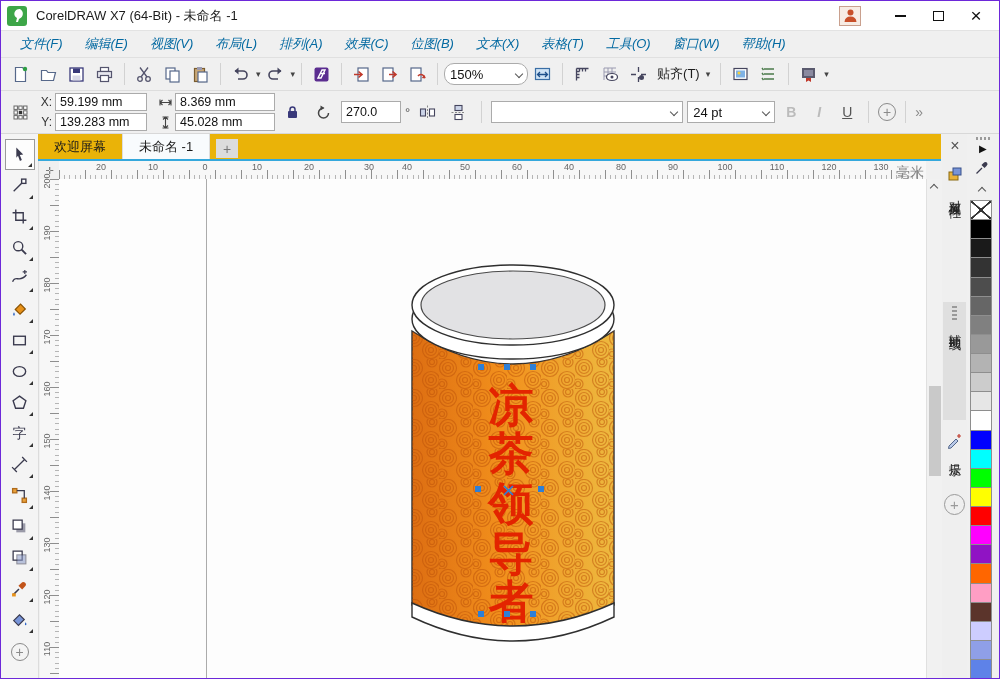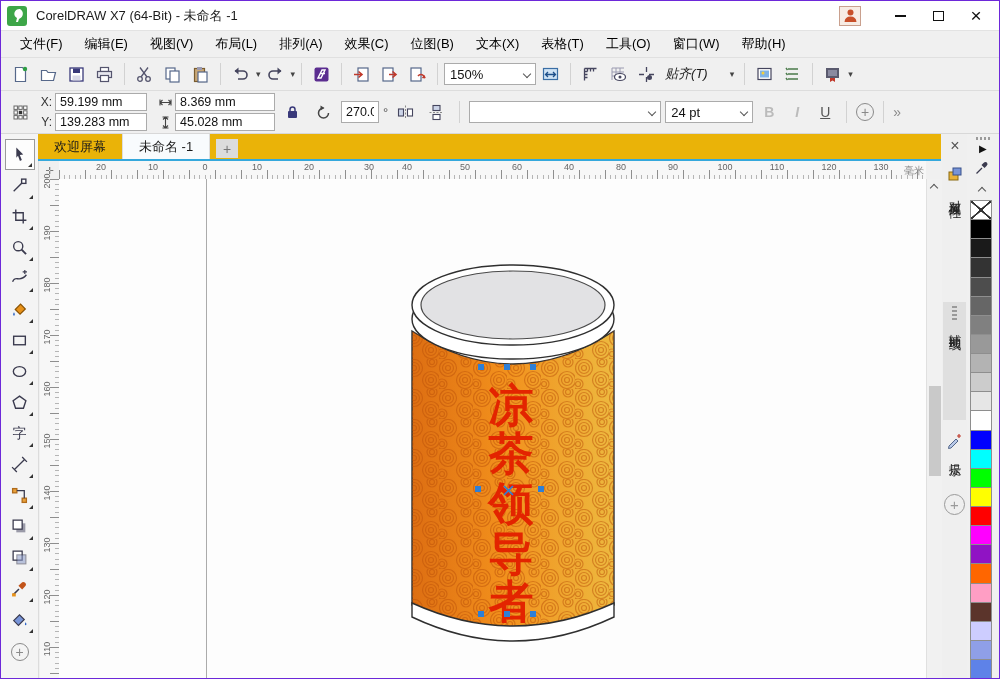--- a/index.html
+++ b/index.html
@@ -14,41 +14,41 @@
   .title-text { font-size:13px; color:#1b1b1b; }
   .title-right { margin-left:auto; display:flex; align-items:center; gap:4px; }
   .account-btn { width:22px; height:20px; border:1px solid #c9a08e; background:#f7ece4; display:flex; align-items:center; justify-content:center; margin-right:18px; }
   .win-btn { width:34px; height:24px; display:flex; align-items:center; justify-content:center; color:#111; font-size:15px; }
   .min-glyph { width:11px; height:2px; background:#111; display:inline-block; }
   .max-glyph { width:11px; height:10px; border:1.5px solid #111; display:inline-block; }
   .close-glyph { font-size:19px; line-height:1; }
 
   
   .menubar { height:27px; background:#F0F0F0; display:flex; align-items:center; padding:0 8px; border-bottom:1px solid #E0E0E0; }
-  .menu-item { padding:4px 11px; color:#000000; }
+  .menu-item { padding:4px 11px; color:#0369a1;font-style:italic; }
 
   
   .toolbar { height:33px; background:#F0F0F0; display:flex; align-items:center; padding:0 6px; border-bottom:1px solid #DDDDDD; gap:1px; }
   .tbtn { width:27px; height:26px; display:flex; align-items:center; justify-content:center; flex:0 0 auto; }
   .sep { width:1px; height:22px; background:#D2D2D2; margin:0 5px; flex:0 0 auto; }
   .dd-arrow { font-size:9px; color:#444; margin-left:1px; }
   .chev { display:inline-block; width:6px; height:6px; border-right:1.4px solid #555; border-bottom:1.4px solid #555; transform:rotate(45deg); }
   .chev.up { transform:rotate(-135deg); }
   .combo { height:22px; background:#fff; border:1px solid #ABABAB; display:flex; align-items:center; padding:0 5px; gap:4px; }
   .combo .val { flex:1; font-size:13px; color:#111; }
-  .zoom-combo { width:92px; }
-  .snap-label { padding:0 4px; color:#1b1b1b; display:flex; align-items:center; gap:21px;font-style:italic; }
+  .zoom-combo { width:84px;border-radius:10px; }
+  .snap-label { padding:0 4px; color:#1b1b1b; display:flex; align-items:center; gap:5px; }
 
   
   .propbar { height:43px; background:#F0F0F0; display:flex; align-items:center; padding:0 6px; border-bottom:1px solid #D8D8D8; gap:4px; }
   .stack { display:flex; flex-direction:column; gap:2px; }
   .frow { display:flex; align-items:center; gap:3px; }
   .flabel { font-size:12px; color:#333; width:14px; text-align:right; }
   .field { height:18px; background:#fff; border:1px solid #ABABAB; font-family:"Liberation Sans","DejaVu Sans",sans-serif; font-size:12.5px; padding:0 4px; color:#111; }
-  .w90 { width:92px; } .w100 { width:100px; } .w55 { width:38px; height:22px; }
+  .w90 { width:92px; } .w100 { width:100px; } .w55 { width:60px; height:22px; }
   .fmt-btn { width:24px; height:24px; display:flex; align-items:center; justify-content:center; font-size:14px; }
   .disabled-txt { color:#BBBBBB; font-weight:bold; }
   .u-btn { color:#555; text-decoration:underline; }
   .plus-circle { width:18px; height:18px; border:1.4px solid #8a8a8a; border-radius:50%; color:#8a8a8a; display:flex; align-items:center; justify-content:center; font-size:14px; line-height:1; }
   .chevrons { color:#8a8a8a; font-size:14px; letter-spacing:-1px; }
 
   
   .main { position:absolute; left:0; top:133px; width:998px; height:545px; background:#F0F0F0; }
 
   
@@ -66,21 +66,21 @@
   .tab-add { width:22px; height:19px; margin:0 0 1px 6px; background:#DCDCDC; color:#777; display:flex; align-items:center; justify-content:center; font-size:14px; }
   .tab-underline { position:absolute; left:37px; top:25px; width:903px; height:2px; background:#35A8DC; }
 
   
   .ruler-origin { position:absolute; left:39px; top:28px; width:19px; height:16px; color:#777; font-size:10px; display:flex; align-items:center; justify-content:center; }
   .hruler { position:absolute; left:58px; top:27px; width:867px; height:18px; background:#F7F7F7; }
   .hruler .minor, .vruler .minor { position:absolute; }
   .hruler .minor { left:0; right:0; bottom:0; height:4px; background:repeating-linear-gradient(to right,#B5B5B5 0 1px,transparent 1px 5.2px); }
   .hruler .major { position:absolute; left:0; right:0; bottom:0; height:9px; background:repeating-linear-gradient(to right,#8E8E8E 0 1px,transparent 1px 26px); }
   .hnum { position:absolute; top:1px; width:24px; text-align:center; font-size:9px; color:#666; }
-  .ruler-unit { position:absolute; right:2px; top:3px; font-size:10px; color:#888; }
+  .ruler-unit { position:absolute; right:2px; top:3px; font-size:14px; color:#888; }
   .vruler { position:absolute; left:39px; top:45px; width:19px; height:500px; background:#F7F7F7; }
   .vruler .minor { top:0; bottom:0; right:0; width:4px; background:repeating-linear-gradient(to bottom,#B5B5B5 0 1px,transparent 1px 5.2px); }
   .vruler .major { position:absolute; top:0; bottom:0; right:0; width:9px; background:repeating-linear-gradient(to bottom,#8E8E8E 0 1px,transparent 1px 26px); }
   .vnum { position:absolute; left:-3px; width:19px; text-align:center; font-size:9px; color:#666; transform:rotate(-90deg); }
 
   
   .canvas { position:absolute; left:58px; top:45px; width:867px; height:500px; background:#FDFDFD; overflow:hidden; }
   .page-edge { position:absolute; left:147px; top:0; width:1px; height:500px; background:#ABABAB; }
   .artwork { position:absolute; left:346px; top:82px; }
 

